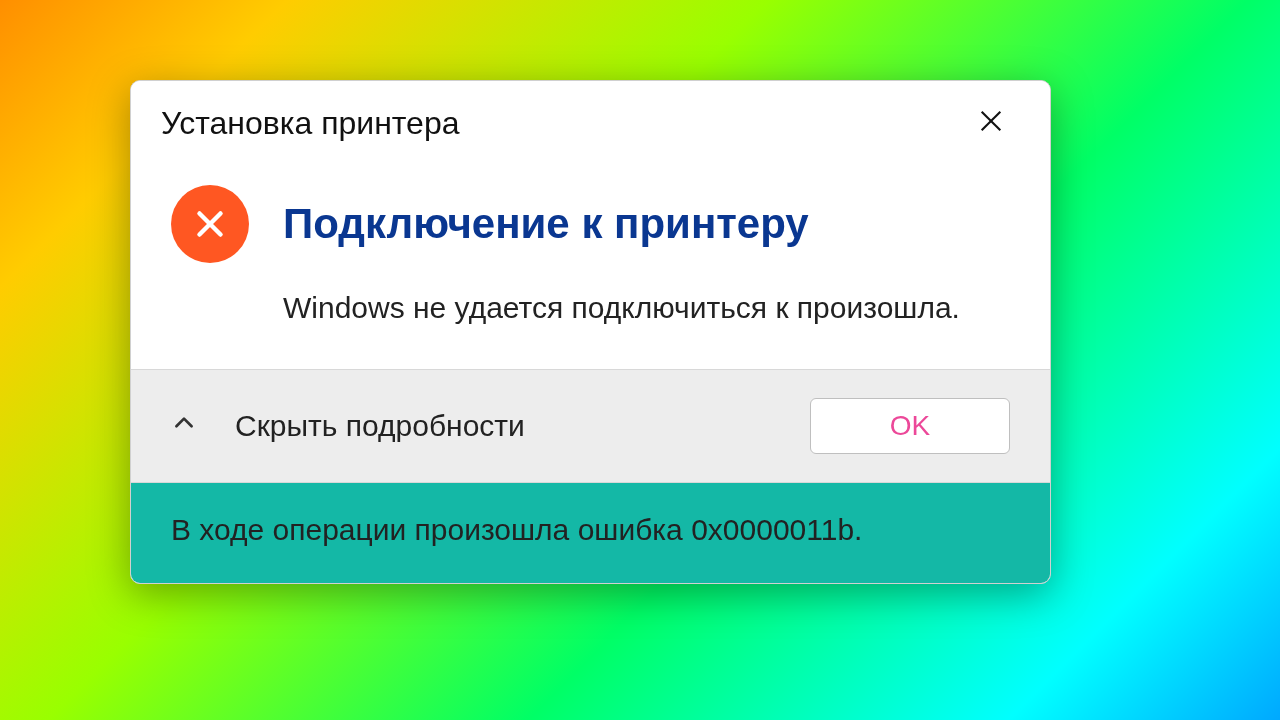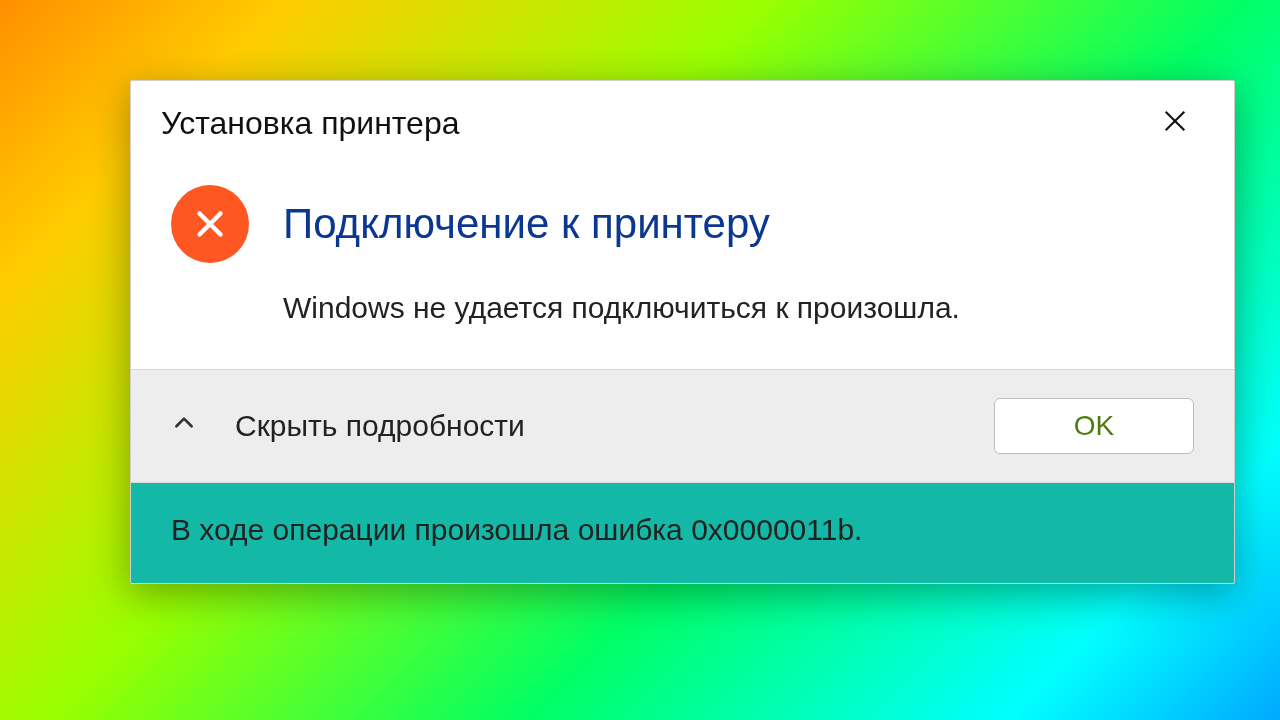--- a/index.html
+++ b/index.html
@@ -21,24 +21,24 @@
       font-family: "Segoe UI", Tahoma, sans-serif;
       display: flex;
       align-items: flex-start;
       justify-content: flex-start;
       overflow: hidden;
     }
     .dialog {
       position: absolute;
       left: 130px;
       top: 80px;
-      width: 1105px;
+      width: 921px;
       background: #ffffff;
       border: 1px solid #d0d0d0;
-      border-radius: 2px;
+      border-radius: 10px;
       box-shadow: 0 10px 40px rgba(0,0,0,0.35);
       overflow: hidden;
     }
     .titlebar {
       display: flex;
       align-items: center;
       justify-content: space-between;
       padding: 18px 30px 10px 30px;
       background: #ffffff;
     }
@@ -74,21 +74,21 @@
       background: #ff5722;
       display: flex;
       align-items: center;
       justify-content: center;
       flex-shrink: 0;
     }
     .error-icon svg { width: 36px; height: 36px; }
     .heading-text {
       font-size: 42px;
       color: #0a3791;
-      font-weight: 400;
+      font-weight: 700;
     }
     .message-text {
       font-size: 30px;
       color: #222;
       padding-left: 112px;
     }
     .footer {
       background: #ededed;
       border-top: 1px solid #d8d8d8;
       padding: 28px 40px;
@@ -105,21 +105,21 @@
       cursor: pointer;
     }
     .chevron svg { width: 26px; height: 26px; }
     .ok-button {
       width: 200px;
       height: 56px;
       background: #ffffff;
       border: 1px solid #bfbfbf;
       border-radius: 6px;
       font-size: 28px;
-      color: #4d7c0f;
+      color: #ec4899;
       display: flex;
       align-items: center;
       justify-content: center;
       cursor: pointer;
     }
     .details-panel {
       background: #14b8a6;
       border-top: 1px solid #d8d8d8;
       padding: 30px 40px 36px 40px;
       font-size: 30px;

